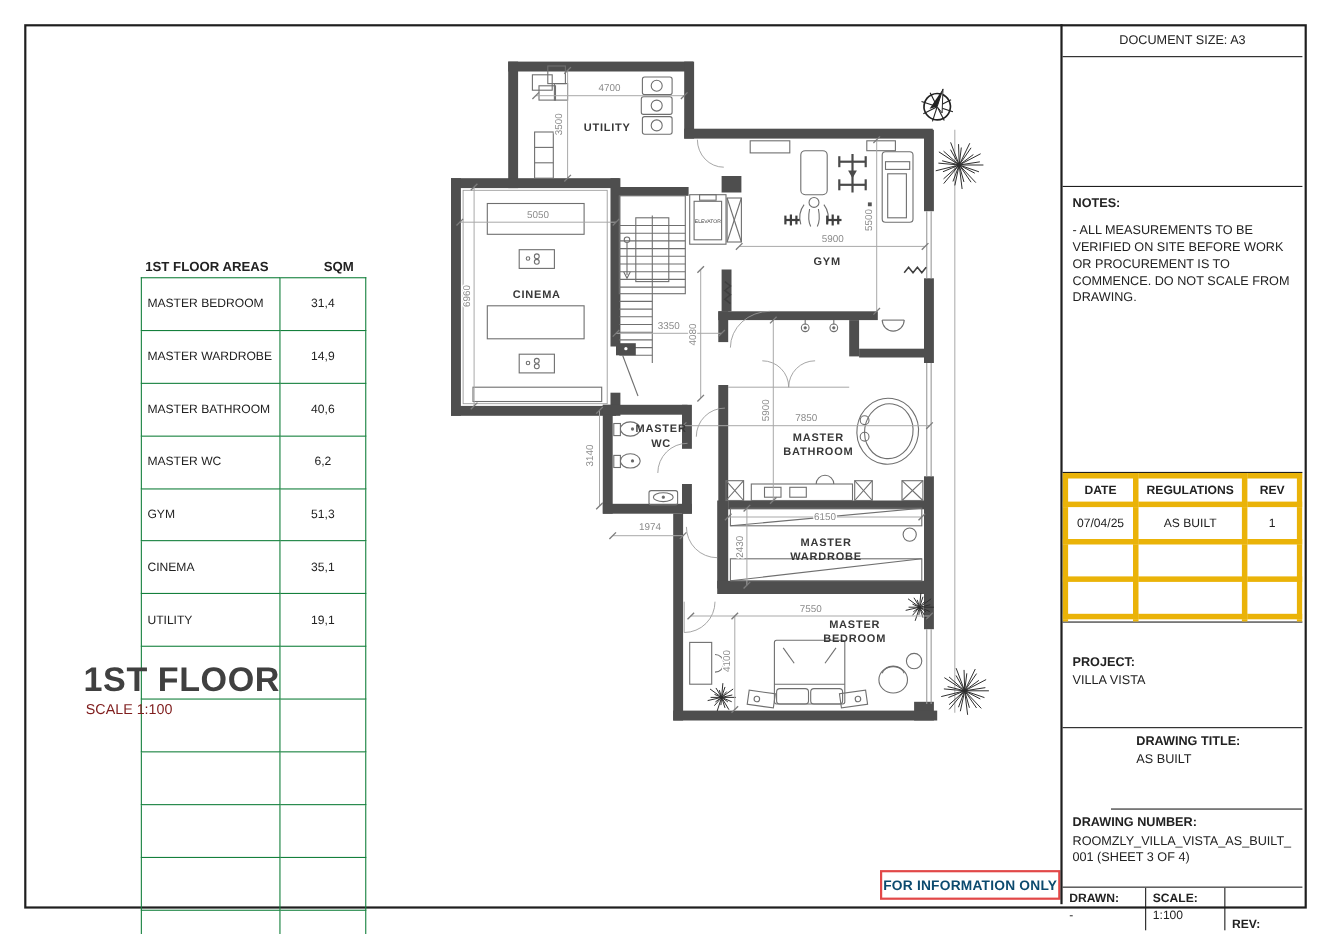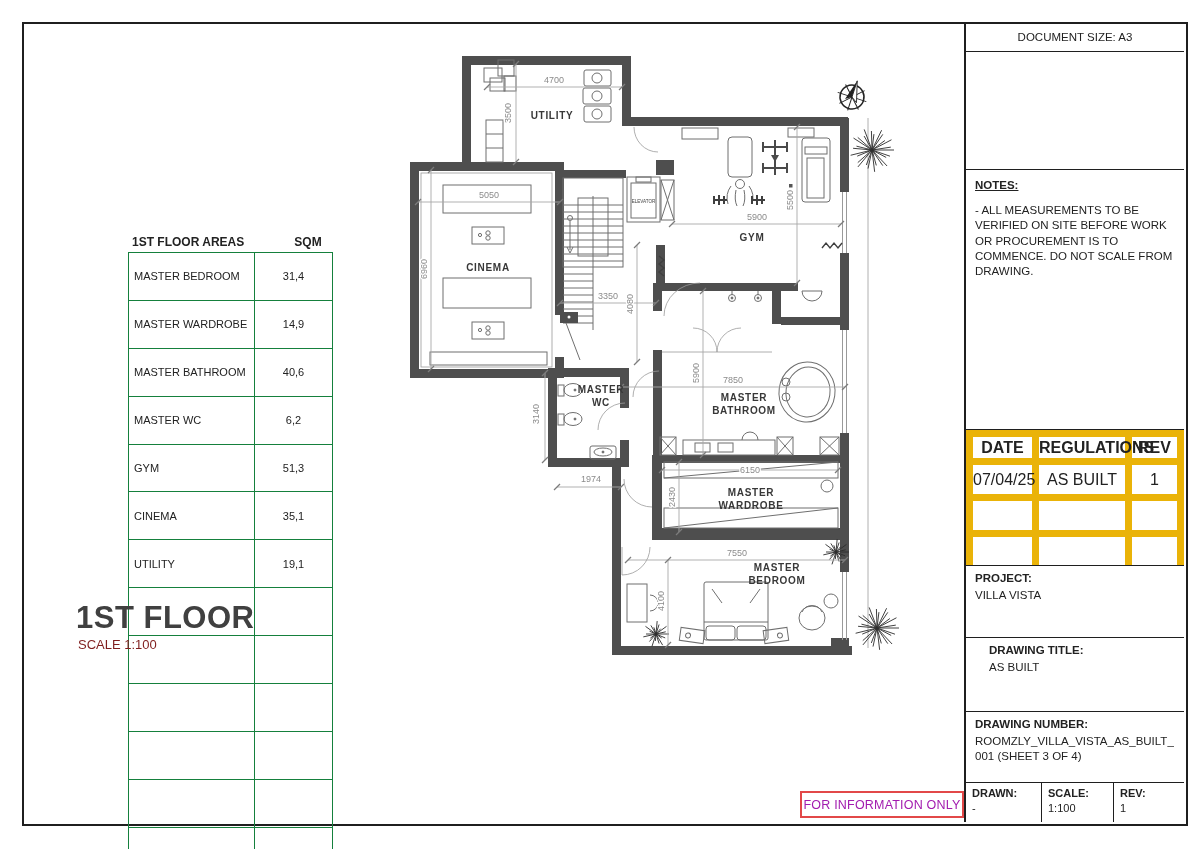--- a/index.html
+++ b/index.html
@@ -23,47 +23,47 @@
   .areas-head .n{width:155px;padding-left:4px;box-sizing:border-box;}
   .areas-head .v{width:50px;text-align:center;}
   table.areas-t{border-collapse:collapse;width:205px;table-layout:fixed;}
   table.areas-t td{border:1px solid #15803d;height:18.9px;font-size:11px;padding:0 0 0 5px;white-space:nowrap;overflow:hidden;}
   table.areas-t td.val{text-align:center;padding:14px;width:49px;}
   table.areas-t tr.total td{font-weight:700;}
   
   .plan-title{position:absolute;left:76px;top:600px;font-size:31px;font-weight:700;letter-spacing:0.5px;color:#404040;}
   .plan-scale{position:absolute;left:78px;top:637px;font-size:13px;color:#7f1d1d;}
   
-  .stamp{position:absolute;left:800px;top:791px;width:160px;height:23px;border:2px solid #e24848;color:#a21caf;font-size:12.5px;font-weight:400;display:flex;align-items:center;justify-content:center;letter-spacing:0.2px;}
+  .stamp{position:absolute;left:800px;top:791px;width:160px;height:23px;border:2px solid #e24848;color:#0c4a6e;font-size:12.5px;font-weight:700;display:flex;align-items:center;justify-content:center;letter-spacing:0.2px;}
   
   .tb{position:absolute;left:964px;top:22px;width:220px;height:800px;border-left:2px solid #1f1f1f;box-sizing:border-box;font-size:11.5px;}
   .tb section{box-sizing:border-box;border-bottom:1.5px solid #1f1f1f;overflow:hidden;}
   .tb .s-doc{height:30px;display:flex;align-items:center;justify-content:center;font-size:11.5px;}
   .tb .s-logo{height:118px;}
   .tb .s-notes{height:260px;padding:8px 9px;line-height:1.32;}
-  .tb .s-notes .nh{font-weight:700;margin-bottom:10px;text-decoration:underline;}
+  .tb .s-notes .nh{font-weight:700;margin-bottom:10px;}
   .tb .s-notes p{margin:0 0 13px 0;}
   .tb .s-rev{height:136px;padding:0;}
   table.rev{border-collapse:collapse;width:100%;table-layout:fixed;height:100%;}
-  table.rev th,table.rev td{border:7px solid #eab308;font-size:16px;text-align:center;padding:0;}
+  table.rev th,table.rev td{border:5px solid #eab308;font-size:11px;text-align:center;padding:0;}
   table.rev th{font-weight:700;height:21px;}
   table.rev td{height:29px;}
   table.rev .c-date{width:59px;}
   table.rev .c-rev{width:45px;}
-  .tb .s-proj{height:72px;padding:6px 9px;}
-  .tb .s-title{height:74px;padding:6px 23px;}
+  .tb .s-proj{height:72px;padding:6px 9px;margin-top:24px;}
+  .tb .s-title{height:74px;padding:6px 23px;margin-left:44px;}
   .tb .s-num{height:71px;padding:6px 9px;}
   .tb .hd{font-weight:700;margin-bottom:4px;}
   .tb .vl{line-height:1.3;word-break:break-all;}
   .tb .s-bottom{height:39px;border-bottom:none;display:flex;}
   .tb .s-bottom .cell{box-sizing:border-box;padding:3px 6px;font-size:11px;line-height:1.35;}
   .tb .s-bottom .cell b{display:block;}
   .tb .c1{width:76px;border-right:1.5px solid #1f1f1f;}
   .tb .c2{width:72px;border-right:1.5px solid #1f1f1f;}
-  .tb .c3{flex:1;}
+  .tb .c3{flex:1;margin-top:24px;}
 </style>
 </head>
 <body>
 
 <div class="frame"></div>
 
 <svg class="plan" width="970" height="790" viewBox="0 0 970 790">
 
   <g>
     <rect class="w" x="462" y="56" width="168" height="9"></rect>

